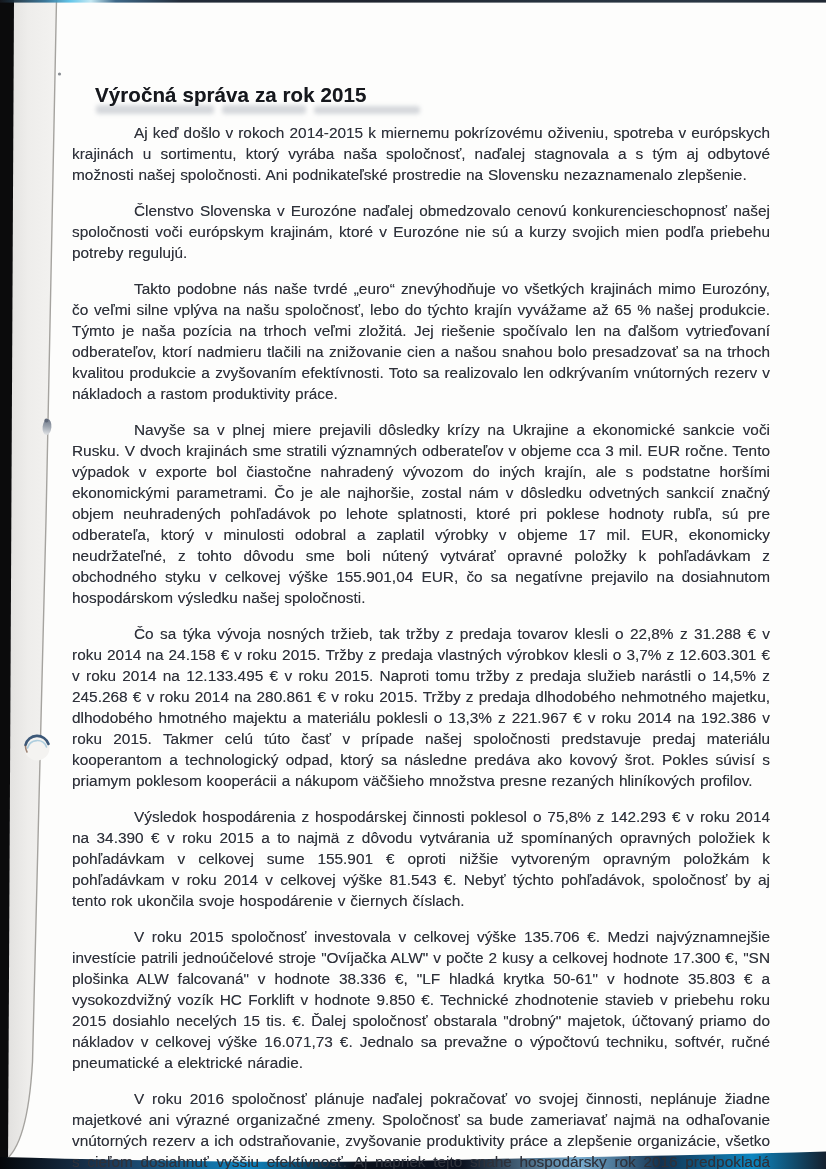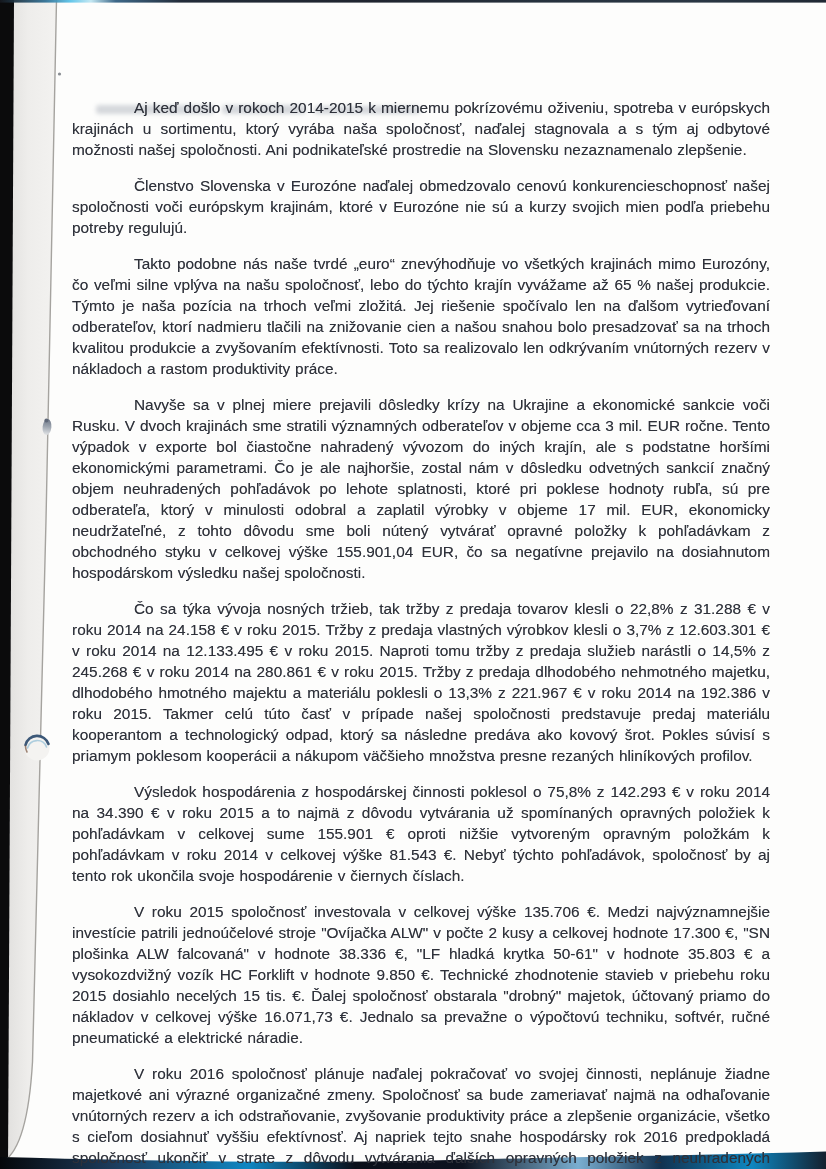--- a/index.html
+++ b/index.html
@@ -99,20 +99,21 @@
       <path d="M27.5,748 A10,10 0 0 1 46.5,747" fill="none" stroke="#9cc4da" stroke-width="1.6" stroke-linecap="round" opacity="0.8"></path>
       <path d="M25.5,746 A12,12 0 0 0 27,752" fill="none" stroke="#7a5742" stroke-width="1.6" stroke-linecap="round" opacity="0.7"></path>
     </g>
 
     <rect x="0" y="0" width="826" height="2.6" fill="url(#topGrad)" opacity="0.93"></rect>
 
     <path d="M0,1157 C150,1161 300,1163.5 430,1160.5 C560,1157 700,1155.5 826,1151.5 L826,1169 L0,1169 Z" fill="url(#botGrad)"></path>
   </svg>
 
   <div class="content">
+    <h1 class="doc-title">Výročná správa za rok 2015</h1>
 
     <p class="first">Aj keď došlo v rokoch 2014-2015 k miernemu pokrízovému oživeniu,  spotreba v európskych krajinách u sortimentu, ktorý vyrába naša spoločnosť, naďalej stagnovala a s tým aj odbytové možnosti našej spoločnosti.  Ani podnikateľské prostredie na Slovensku nezaznamenalo zlepšenie.</p>
     <p>Členstvo Slovenska v Eurozóne naďalej obmedzovalo cenovú konkurencieschopnosť našej spoločnosti voči európskym krajinám, ktoré v Eurozóne nie sú a kurzy svojich mien podľa priebehu potreby regulujú.</p>
     <p>Takto podobne nás naše tvrdé „euro“ znevýhodňuje vo všetkých krajinách mimo Eurozóny, čo veľmi silne vplýva na našu spoločnosť, lebo do týchto krajín vyvážame až 65 % našej produkcie. Týmto je naša pozícia na trhoch veľmi zložitá. Jej riešenie spočívalo len na ďalšom vytrieďovaní odberateľov, ktorí nadmieru tlačili na znižovanie cien a našou snahou bolo presadzovať sa na trhoch kvalitou produkcie a zvyšovaním efektívnosti. Toto sa realizovalo len odkrývaním vnútorných rezerv v nákladoch a rastom produktivity práce.</p>
     <p>Navyše sa v plnej miere prejavili dôsledky krízy na Ukrajine a ekonomické sankcie voči Rusku. V dvoch krajinách sme stratili významných odberateľov v objeme cca 3 mil. EUR ročne. Tento výpadok v exporte bol čiastočne nahradený vývozom do iných krajín, ale s podstatne horšími ekonomickými parametrami. Čo je ale najhoršie, zostal nám v dôsledku odvetných sankcií značný objem neuhradených pohľadávok po lehote splatnosti, ktoré pri poklese hodnoty rubľa, sú pre odberateľa, ktorý v minulosti odobral a zaplatil výrobky v objeme 17 mil. EUR, ekonomicky neudržateľné, z tohto dôvodu sme boli nútený vytvárať opravné položky k pohľadávkam z obchodného styku v celkovej výške 155.901,04 EUR, čo sa negatívne prejavilo na dosiahnutom hospodárskom výsledku našej spoločnosti.</p>
     <p>Čo sa týka vývoja nosných tržieb, tak tržby z predaja tovarov klesli o 22,8% z 31.288 € v roku 2014 na 24.158 € v roku 2015. Tržby z predaja vlastných výrobkov klesli o 3,7% z 12.603.301 € v roku 2014 na 12.133.495 € v roku 2015. Naproti tomu tržby z predaja služieb narástli o 14,5% z 245.268 € v roku 2014 na 280.861 € v roku 2015. Tržby z predaja dlhodobého nehmotného majetku, dlhodobého hmotného majektu a materiálu poklesli o 13,3% z 221.967 € v roku 2014 na 192.386 v roku 2015. Takmer celú túto časť v prípade našej spoločnosti predstavuje predaj materiálu kooperantom a technologický odpad, ktorý sa následne predáva ako kovový šrot. Pokles súvisí s priamym poklesom kooperácii a nákupom väčšieho množstva presne rezaných hliníkových profilov.</p>
     <p>Výsledok hospodárenia z hospodárskej činnosti poklesol o 75,8% z 142.293 € v roku 2014 na 34.390 € v roku 2015 a to najmä z dôvodu vytvárania už spomínaných opravných položiek k pohľadávkam v celkovej sume 155.901 € oproti nižšie vytvoreným opravným položkám k pohľadávkam v roku 2014 v celkovej výške 81.543 €. Nebyť týchto pohľadávok, spoločnosť by aj tento rok ukončila svoje hospodárenie v čiernych číslach.</p>
     <p>V roku 2015 spoločnosť investovala v celkovej výške 135.706 €. Medzi najvýznamnejšie investície patrili jednoúčelové stroje "Ovíjačka ALW" v počte 2 kusy a celkovej hodnote 17.300 €, "SN plošinka ALW falcovaná" v hodnote 38.336 €, "LF hladká krytka 50-61" v hodnote 35.803 € a vysokozdvižný vozík HC Forklift v hodnote 9.850 €. Technické zhodnotenie stavieb v priebehu roku 2015 dosiahlo necelých 15 tis. €. Ďalej spoločnosť obstarala "drobný" majetok, účtovaný priamo do nákladov v celkovej výške 16.071,73 €. Jednalo sa prevažne o výpočtovú techniku, softvér, ručné pneumatické a elektrické náradie.</p>
     <p>V roku 2016 spoločnosť plánuje naďalej pokračovať vo svojej činnosti, neplánuje žiadne majetkové ani výrazné organizačné zmeny. Spoločnosť sa bude zameriavať najmä na odhaľovanie vnútorných rezerv a ich odstraňovanie, zvyšovanie produktivity práce a zlepšenie organizácie, všetko s cieľom dosiahnuť vyššiu efektívnosť. Aj napriek tejto snahe hospodársky rok 2016 predpokladá spoločnosť ukončiť v strate z dôvodu vytvárania ďalších opravných položiek z neuhradených pohľadávok na rizikových východných trhoch.</p>
   </div>

